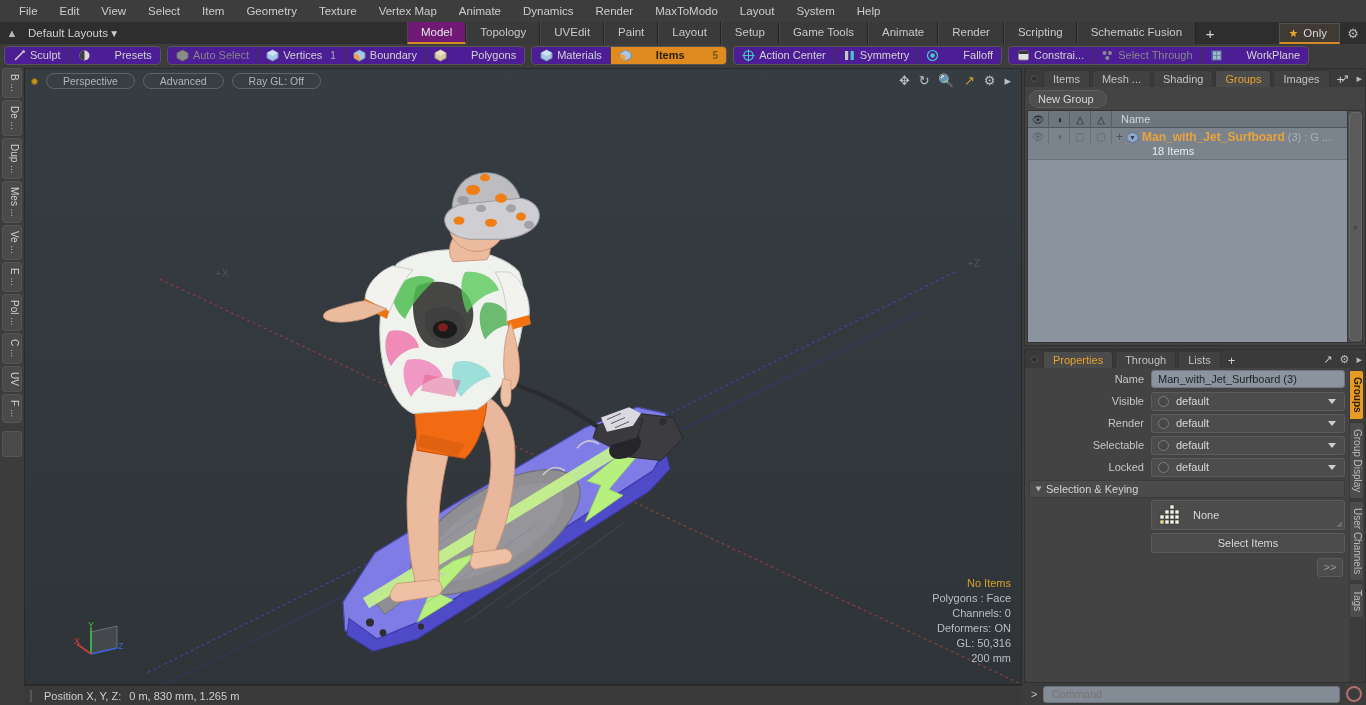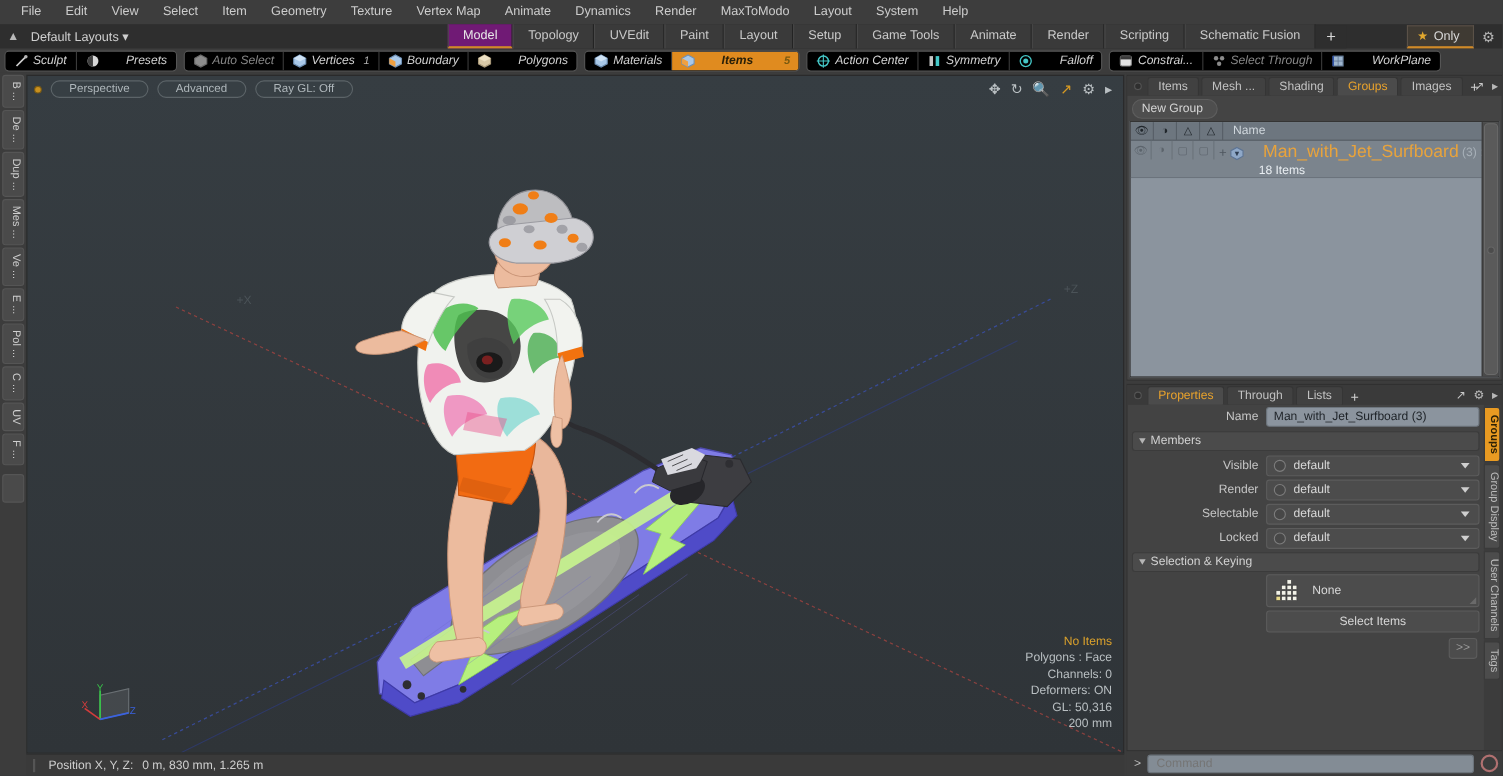--- a/index.html
+++ b/index.html
@@ -25,21 +25,21 @@
   .lb-tab{padding:0 13px;line-height:21px;color:#c9c9c9;font-size:11.5px;border-left:1px solid #484848;border-right:1px solid #232323;background:#3a3a3a;white-space:nowrap;}
   .lb-tab.active{background:#701a75;color:#e8e8e8;border-bottom:2px solid #d08a28;}
   .lb-plus{width:28px;text-align:center;color:#d8d8d8;font-size:15px;line-height:21px;background:#2e2e2e;}
   .lb-right{position:absolute;right:0;top:0;height:22px;display:flex;align-items:center;}
   .lb-only{background:#3f3a33;border:1px solid #5a5148;border-bottom:2px solid #d08a28;padding:0 12px 0 8px;line-height:18px;color:#d9d9d9;display:flex;align-items:center;gap:5px;font-size:11.5px;}
   .lb-star{color:#e2a82e;font-size:11px;}
   .lb-gear{width:26px;text-align:center;color:#b6b6b6;font-size:13px;}
 
   
   .toolbar{height:22px;background:#3c3c3c;display:flex;align-items:center;gap:0;flex:0 0 22px;padding:0 4px;}
-  .tgrp{display:flex;align-items:center;background:#000000;border:1px solid #555;border-radius:4px;height:19px;margin-right:6px;overflow:hidden;font-style:italic;}
+  .tgrp{display:flex;align-items:center;background:#4c1d95;border:1px solid #555;border-radius:4px;height:19px;margin-right:6px;overflow:hidden;}
   .tbtn{display:flex;align-items:center;gap:4px;padding:0 8px;height:17px;color:#d2d2d2;font-size:11px;white-space:nowrap;border-right:1px solid #3b3b3b;}
   .tbtn:last-child{border-right:none;gap:24px;}
   .tbtn.dim{color:#878787;}
   .tbtn.on{background:#e08b1f;color:#2a2008;font-weight:bold;}
   .tbtn .num{color:#b0b0b0;font-size:10px;margin-left:4px;}
   .tbtn.on .num{color:#7a5a10;}
   .ico{display:inline-block;width:13px;height:13px;position:relative;flex:0 0 13px;}
 
   
   .main{flex:1 1 auto;display:flex;min-height:0;background:#3c3c3c;}
@@ -87,21 +87,21 @@
   .listmain{flex:1 1 auto;display:flex;flex-direction:column;min-width:0;}
   .lhead{display:flex;height:17px;background:#6d767f;border-bottom:1px solid #4f565d;flex:0 0 17px;align-items:center;}
   .lhcell{width:21px;height:17px;border-right:1px solid #565e66;display:flex;align-items:center;justify-content:center;color:#20262b;font-size:10px;}
   .lhname{padding-left:9px;color:#cfd6dc;font-size:11px;}
   .lrow{display:flex;min-height:32px;background:#7b848d;border-bottom:1px solid #6a727a;}
   .lrow .lhcell{border-right:1px solid #6a727a;color:#5c646c;align-items:flex-start;padding-top:3px;}
   .lrowbody{flex:1 1 auto;padding:2px 0 0 4px;min-width:0;}
   .lr1{display:flex;align-items:center;gap:3px;white-space:nowrap;overflow:hidden;}
   .plus{color:#4e565e;font-size:12px;line-height:11px;}
   .gicon{width:13px;height:13px;flex:0 0 13px;}
-  .gname{color:#e8a33c;font-weight:normal;font-size:16px;margin-left:14px;}
+  .gname{color:#e8a33c;font-weight:bold;font-size:12px;}
   .gmeta{color:#a7b0b8;font-size:11px;}
   .lr2{color:#e8edf1;font-size:11px;padding-left:36px;margin-top:1px;}
   .lfill{flex:1 1 auto;background:#8b949e;}
   .vscroll{width:15px;flex:0 0 15px;background:#4a4a4a;border-left:1px solid #3a3a3a;display:flex;flex-direction:column;align-items:center;}
   .vthumb{width:13px;flex:1 1 auto;background:#5a5a5a;border:1px solid #6a6a6a;border-radius:4px;margin:1px;position:relative;}
   .vthumb::after{content:"";position:absolute;left:50%;top:50%;width:5px;height:5px;margin:-3px 0 0 -3px;border-radius:50%;background:#4c4c4c;border:1px solid #666;}
 
   
   .prop{flex:0 0 auto;display:flex;flex-direction:column;}
   .prow{display:flex;align-items:center;height:22px;padding:0 4px;}
@@ -564,24 +564,20 @@
         </div>
 
         <div style="display:flex;flex:1 1 auto;min-height:0;">
           <div class="prop" style="flex:1 1 auto;min-width:0;">
 
             <div class="prow">
               <div class="plabel">Name</div>
               <div class="pfield">Man_with_Jet_Surfboard (3)</div>
             </div>
 
-            <div class="sectionhdr">
-              <span class="tri"></span>
-              <span>Members</span>
-            </div>
 
             <div class="prow">
               <div class="plabel">Visible</div>
               <div class="dd">
                 <span class="ddrad"></span>
                 <span class="ddval">default</span>
                 <span class="ddarr"></span>
               </div>
             </div>
             <div class="prow">

